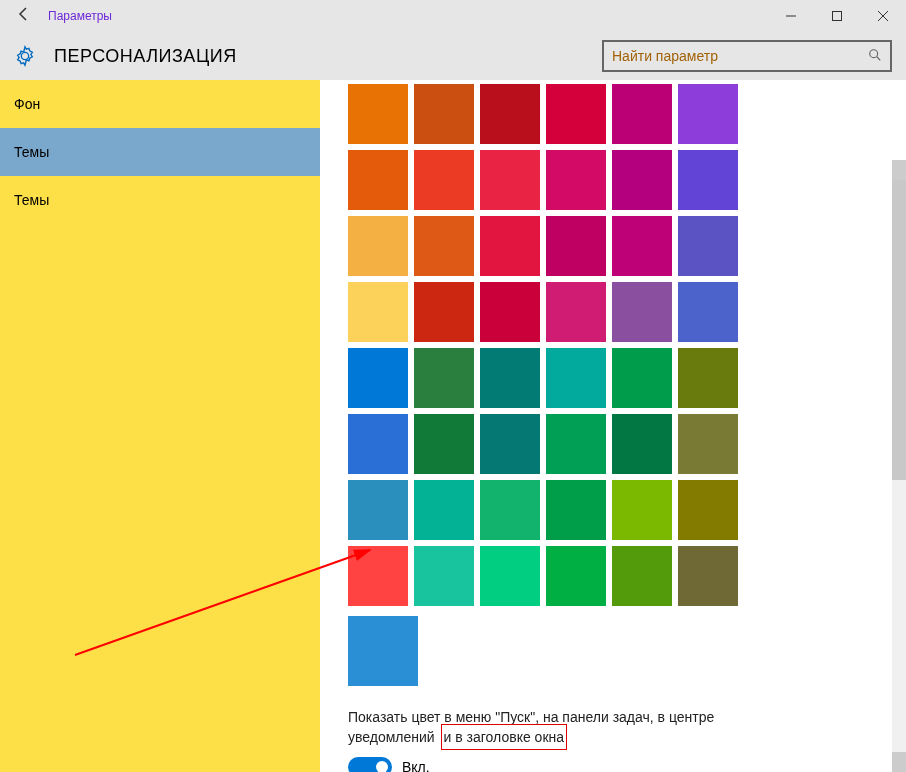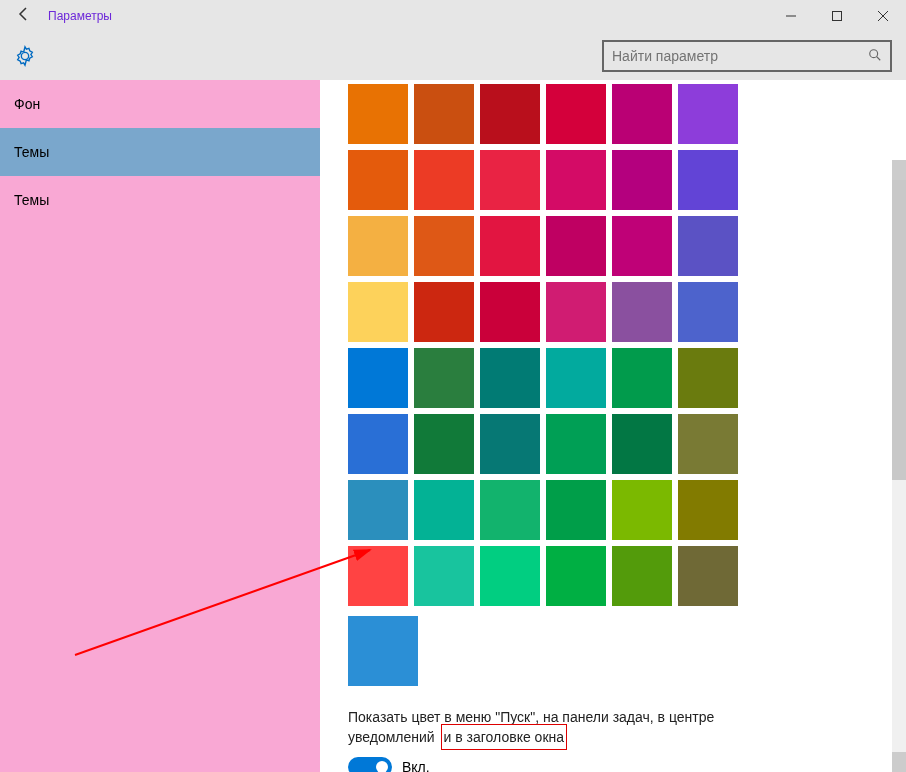--- a/index.html
+++ b/index.html
@@ -6,24 +6,24 @@
     body { width: 906px; height: 772px; background: #fff; overflow: hidden; position: relative; }
     .titlebar { height: 32px; background: #e6e6e6; display: flex; align-items: center; }
     .titlebar .back { width: 48px; text-align: center; color: #333; font-size: 16px; cursor: pointer; }
     .titlebar .title { color: #6d28d9; font-size: 12px; }
     .winbtns { margin-left: auto; display: flex; }
     .winbtns div { width: 46px; height: 32px; display: flex; align-items: center; justify-content: center; color: #555; cursor: pointer; }
     .header { height: 48px; background: #e6e6e6; display: flex; align-items: center; padding: 0 14px; }
     .gear { color: #006ac1; margin-right: 18px; display: flex; align-items: center; }
     .heading { font-size: 18px; font-weight: 400; letter-spacing: 0.5px; }
     .search { margin-left: auto; width: 290px; height: 32px; border: 2px solid #666; display: flex; align-items: center; padding: 0 8px; cursor: text; }
-    .search span { color: #737373; font-size: 14px; flex: 1; }
+    .search span { color: #a16207; font-size: 14px; flex: 1; }
     .search .sicon { flex: none; color: #666; }
     .bodyrow { display: flex; height: calc(100% - 80px); position: relative; }
-    .sidebar { width: 320px; background: #f9a8d4; }
+    .sidebar { width: 320px; background: #fde047; }
     .navitem { height: 48px; display: flex; align-items: center; padding: 0 14px; font-size: 14px; color: #000; cursor: pointer; }
     .navitem.active { background: #7aa7cc; }
     .content { flex: 1; padding: 0 0 0 28px; overflow-y: auto; position: relative; }
     .grid { display: grid; grid-template-columns: repeat(6, 60px); grid-auto-rows: 60px; gap: 6px; margin-top: 4px; }
     .sw { width: 60px; height: 60px; cursor: pointer; }
     .picked { margin-top: 10px; }
     .picked .sw { width: 70px; height: 70px; }
     .optlabel { font-size: 14px; margin-top: 22px; max-width: 420px; line-height: 1.4; color: #222; }
     .redbox { border: 1px solid #d00; padding: 4px 2px; margin-left: 2px; }
     .togglerow { display: flex; align-items: center; margin-top: 10px; }
@@ -62,20 +62,21 @@
       </div>
   </div>
 </div>
 
 <div class="header">
   <div class="gear">
     <svg width="22" height="22" viewBox="0 0 24 24">
         <path fill="none" stroke="#006ac1" stroke-width="1.5" d="M12 8a4 4 0 100 8 4 4 0 000-8zM12 2l1.5 2.5 2.8-.9.9 2.8L20 8l-1.6 2.4L20 12.8l-2.8 1.6-.9 2.8-2.8-.9L12 22l-1.5-2.5-2.8.9-.9-2.8L4 16l1.6-2.4L4 11.2l2.8-1.6.9-2.8 2.8.9z"></path>
       </svg>
   </div>
+  <div class="heading">ПЕРСОНАЛИЗАЦИЯ</div>
   <div class="search">
     <span>Найти параметр</span>
     <span class="sicon">
       <svg width="14" height="14" viewBox="0 0 16 16">
           <circle cx="6.5" cy="6.5" r="4.5" stroke="#666" fill="none" stroke-width="1.3"></circle>
           <line x1="10" y1="10" x2="14" y2="14" stroke="#666" stroke-width="1.3"></line>
         </svg>
     </span>
   </div>
 </div>

